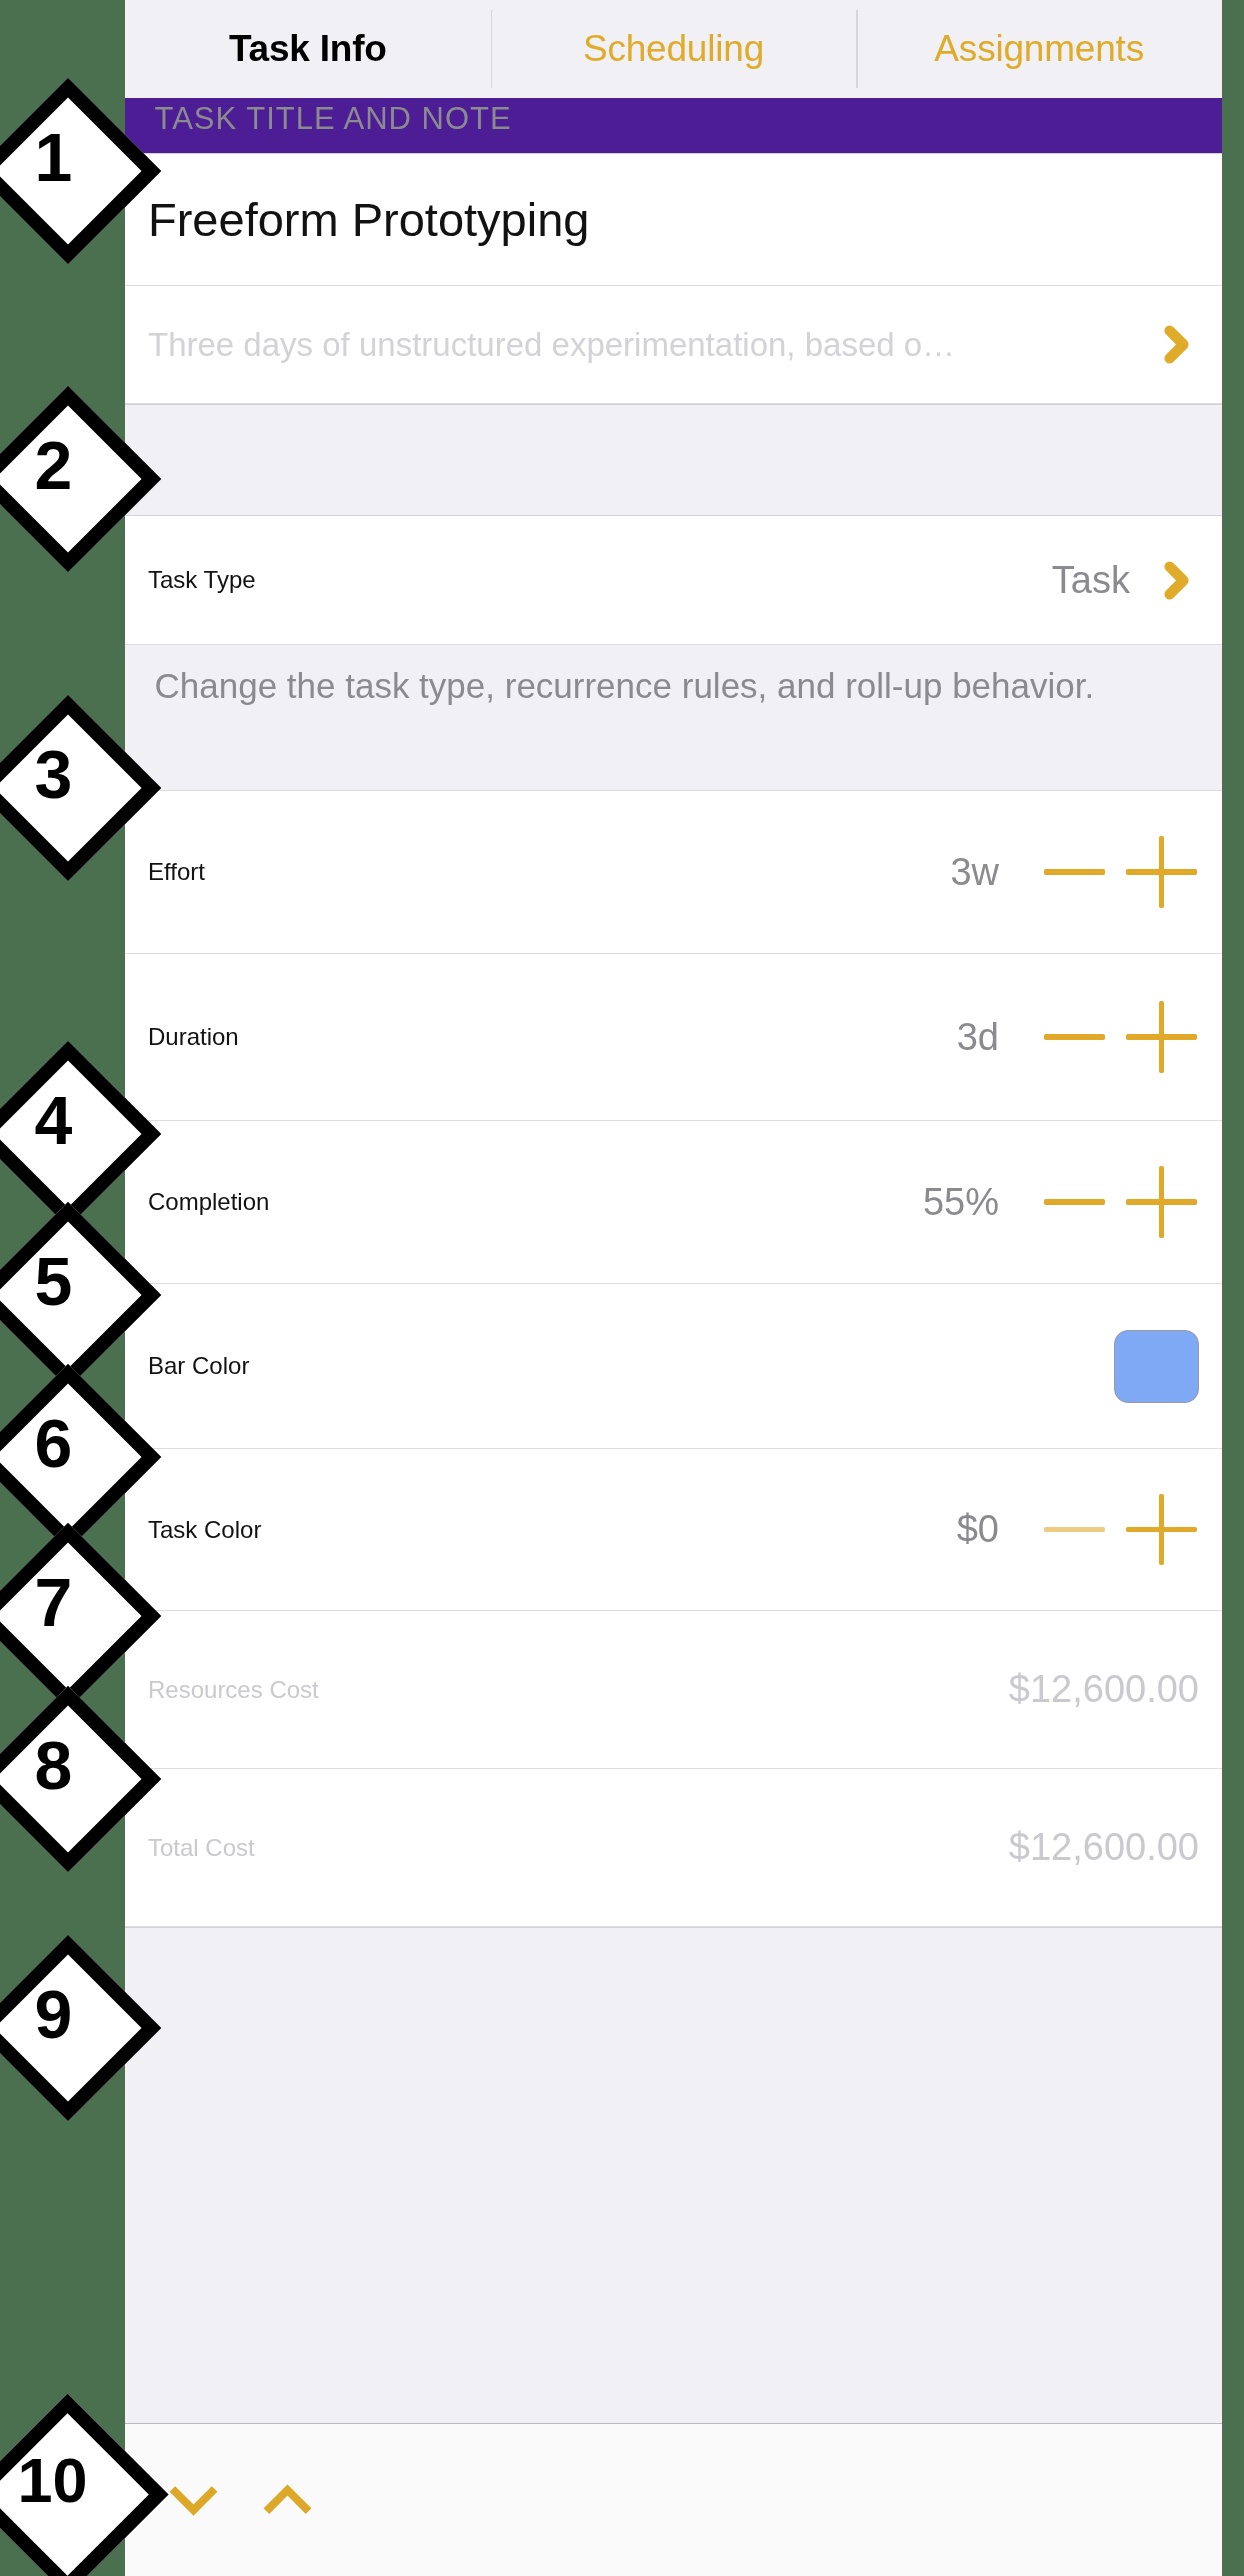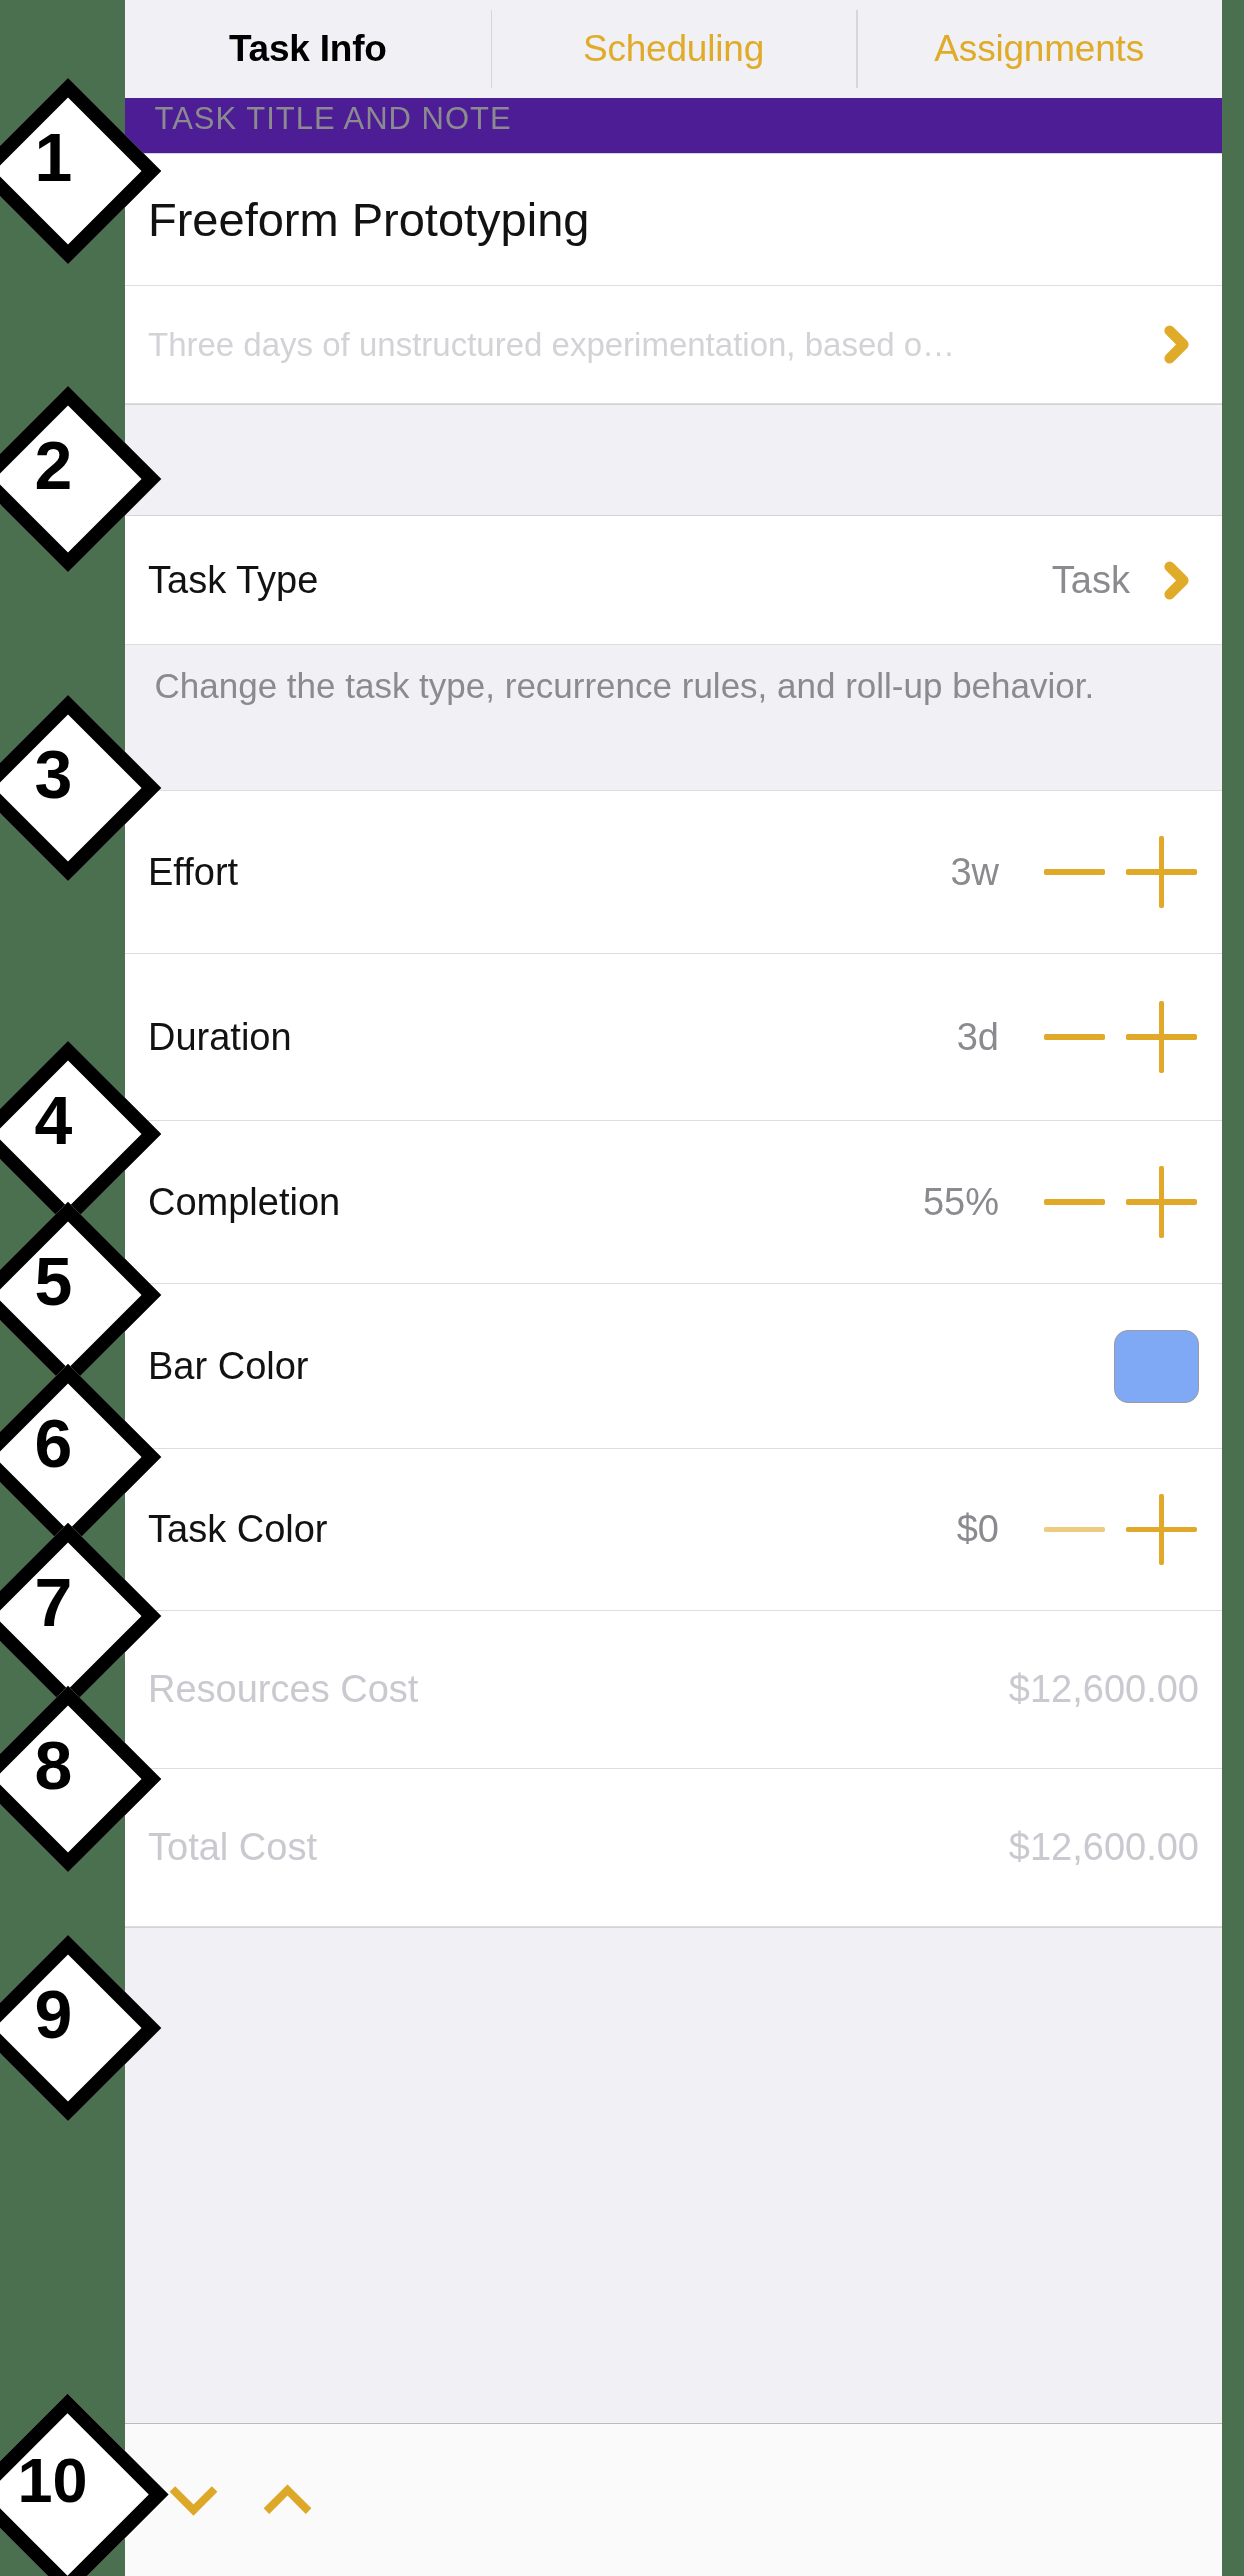--- a/index.html
+++ b/index.html
@@ -93,21 +93,21 @@
     display: flex;
     align-items: center;
     padding: 0 23px;
     box-sizing: border-box;
     background: #ffffff;
     border-bottom: 1.7px solid #dcdce1;
     position: relative;
     flex: 0 0 auto;
   }
   .row-label {
-    font-size: 38px;
+    font-size: 24px;
     color: #121212;
     white-space: nowrap;
   }
   .row-label.muted { color: #c9c9cf; }
   .row-value {
     margin-left: auto;
     font-size: 38px;
     color: #8a8a8f;
     white-space: nowrap;
   }

